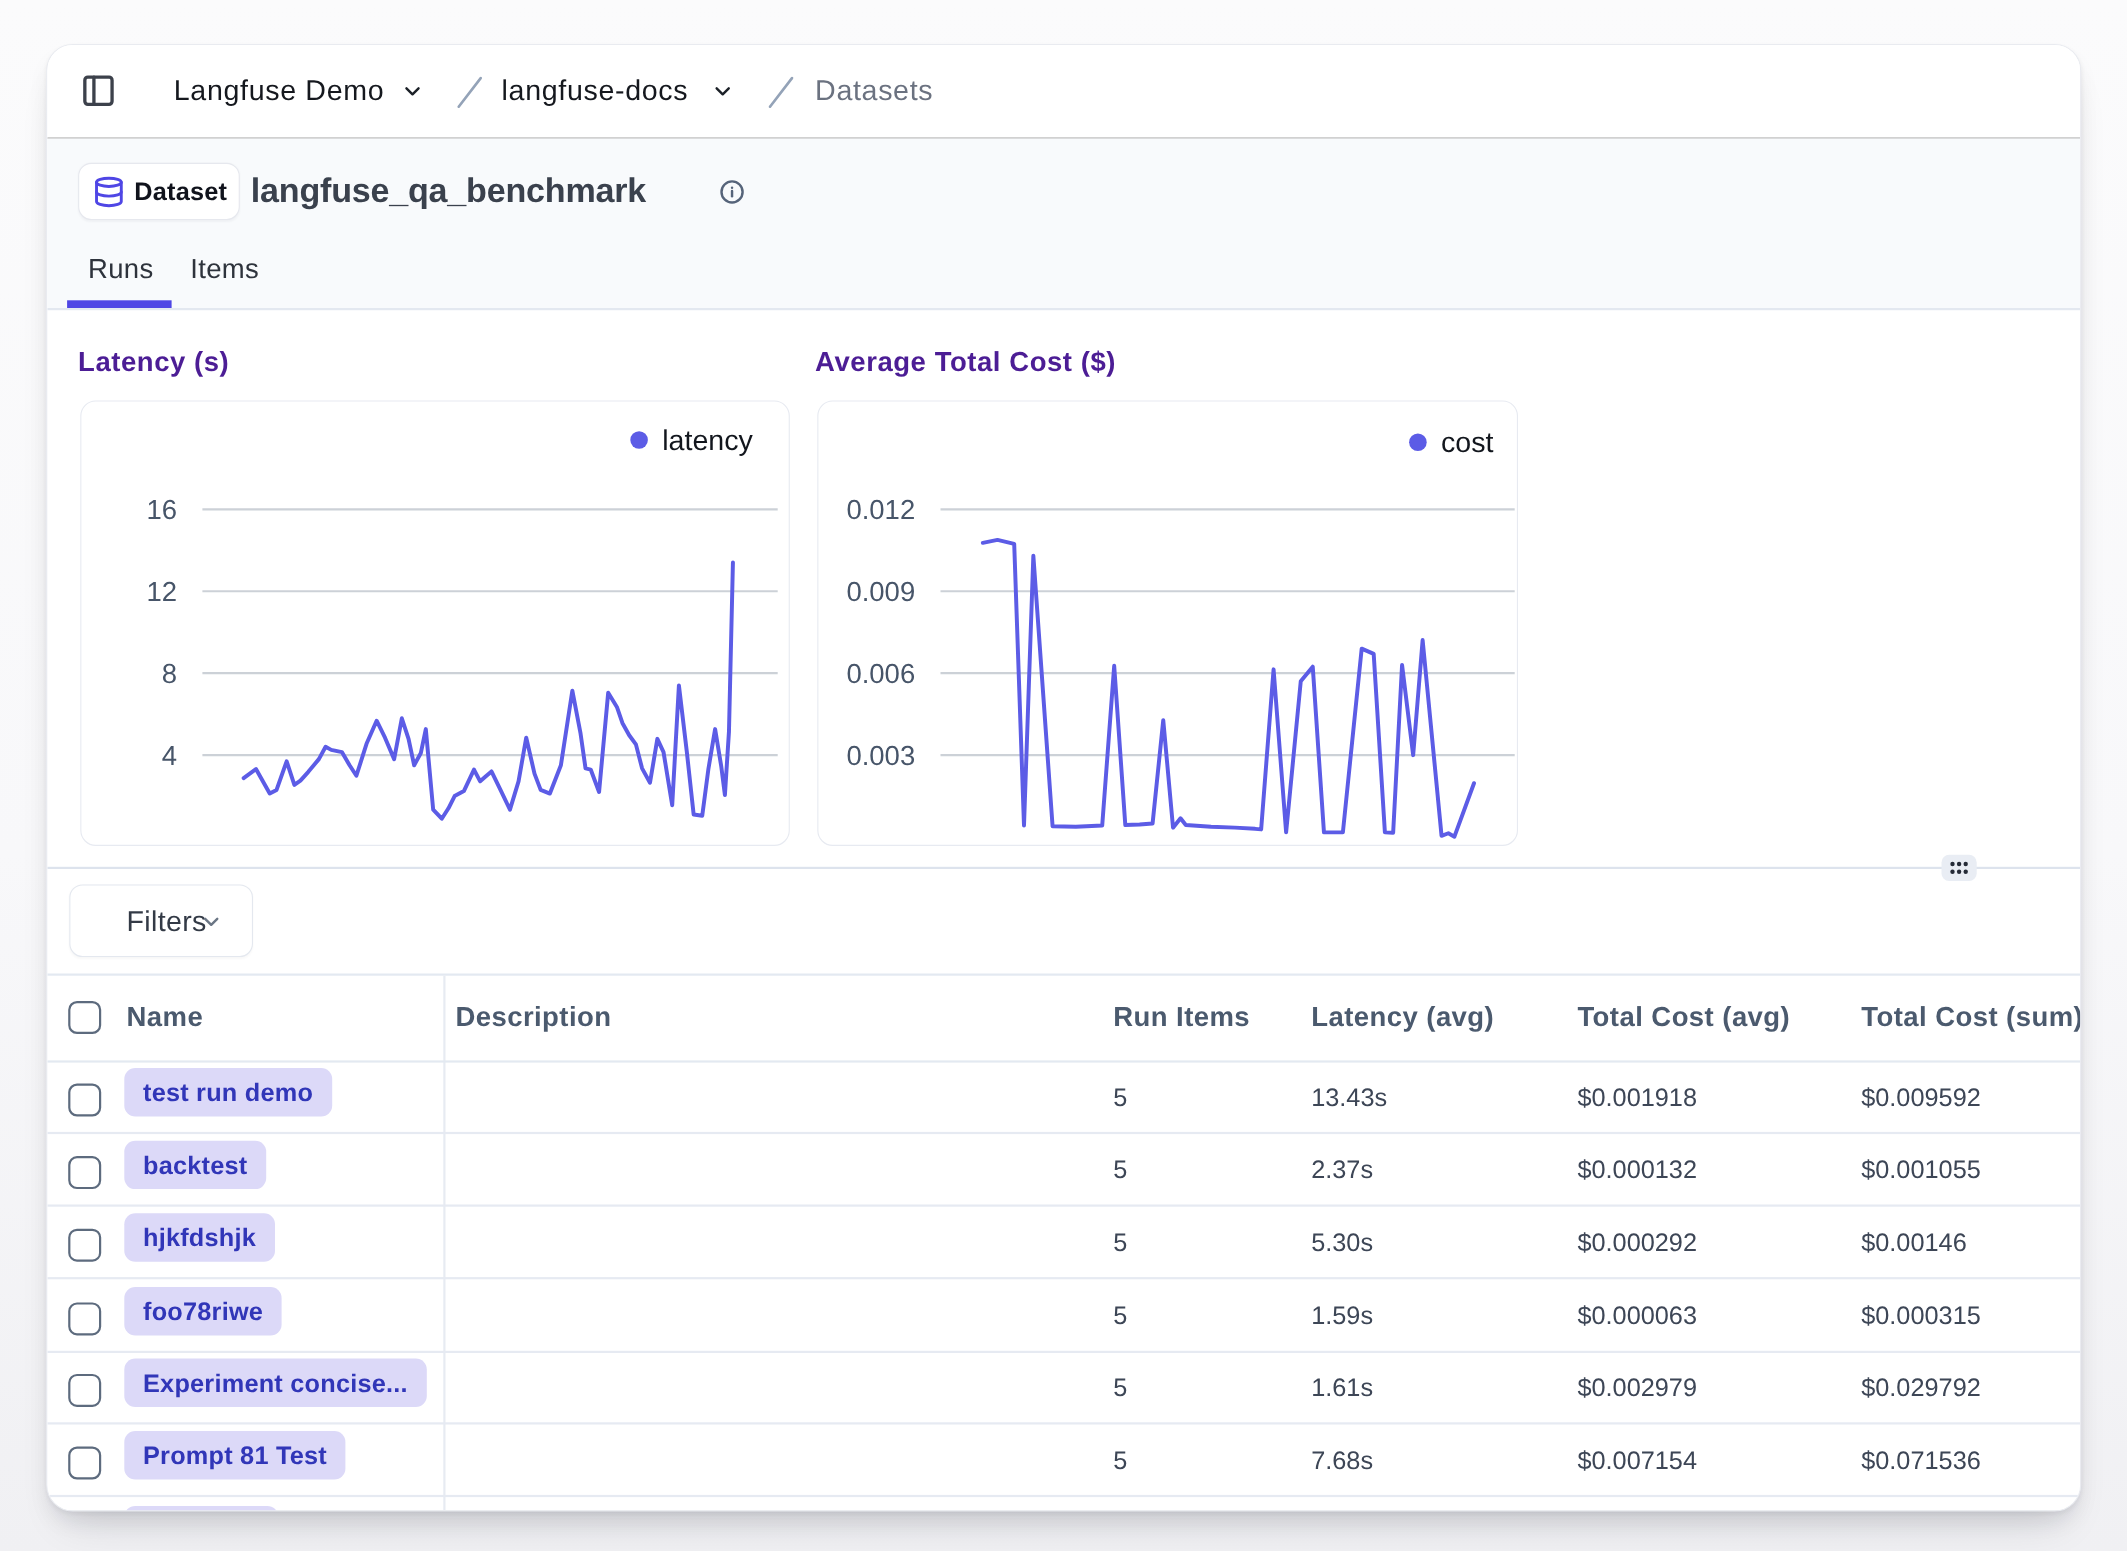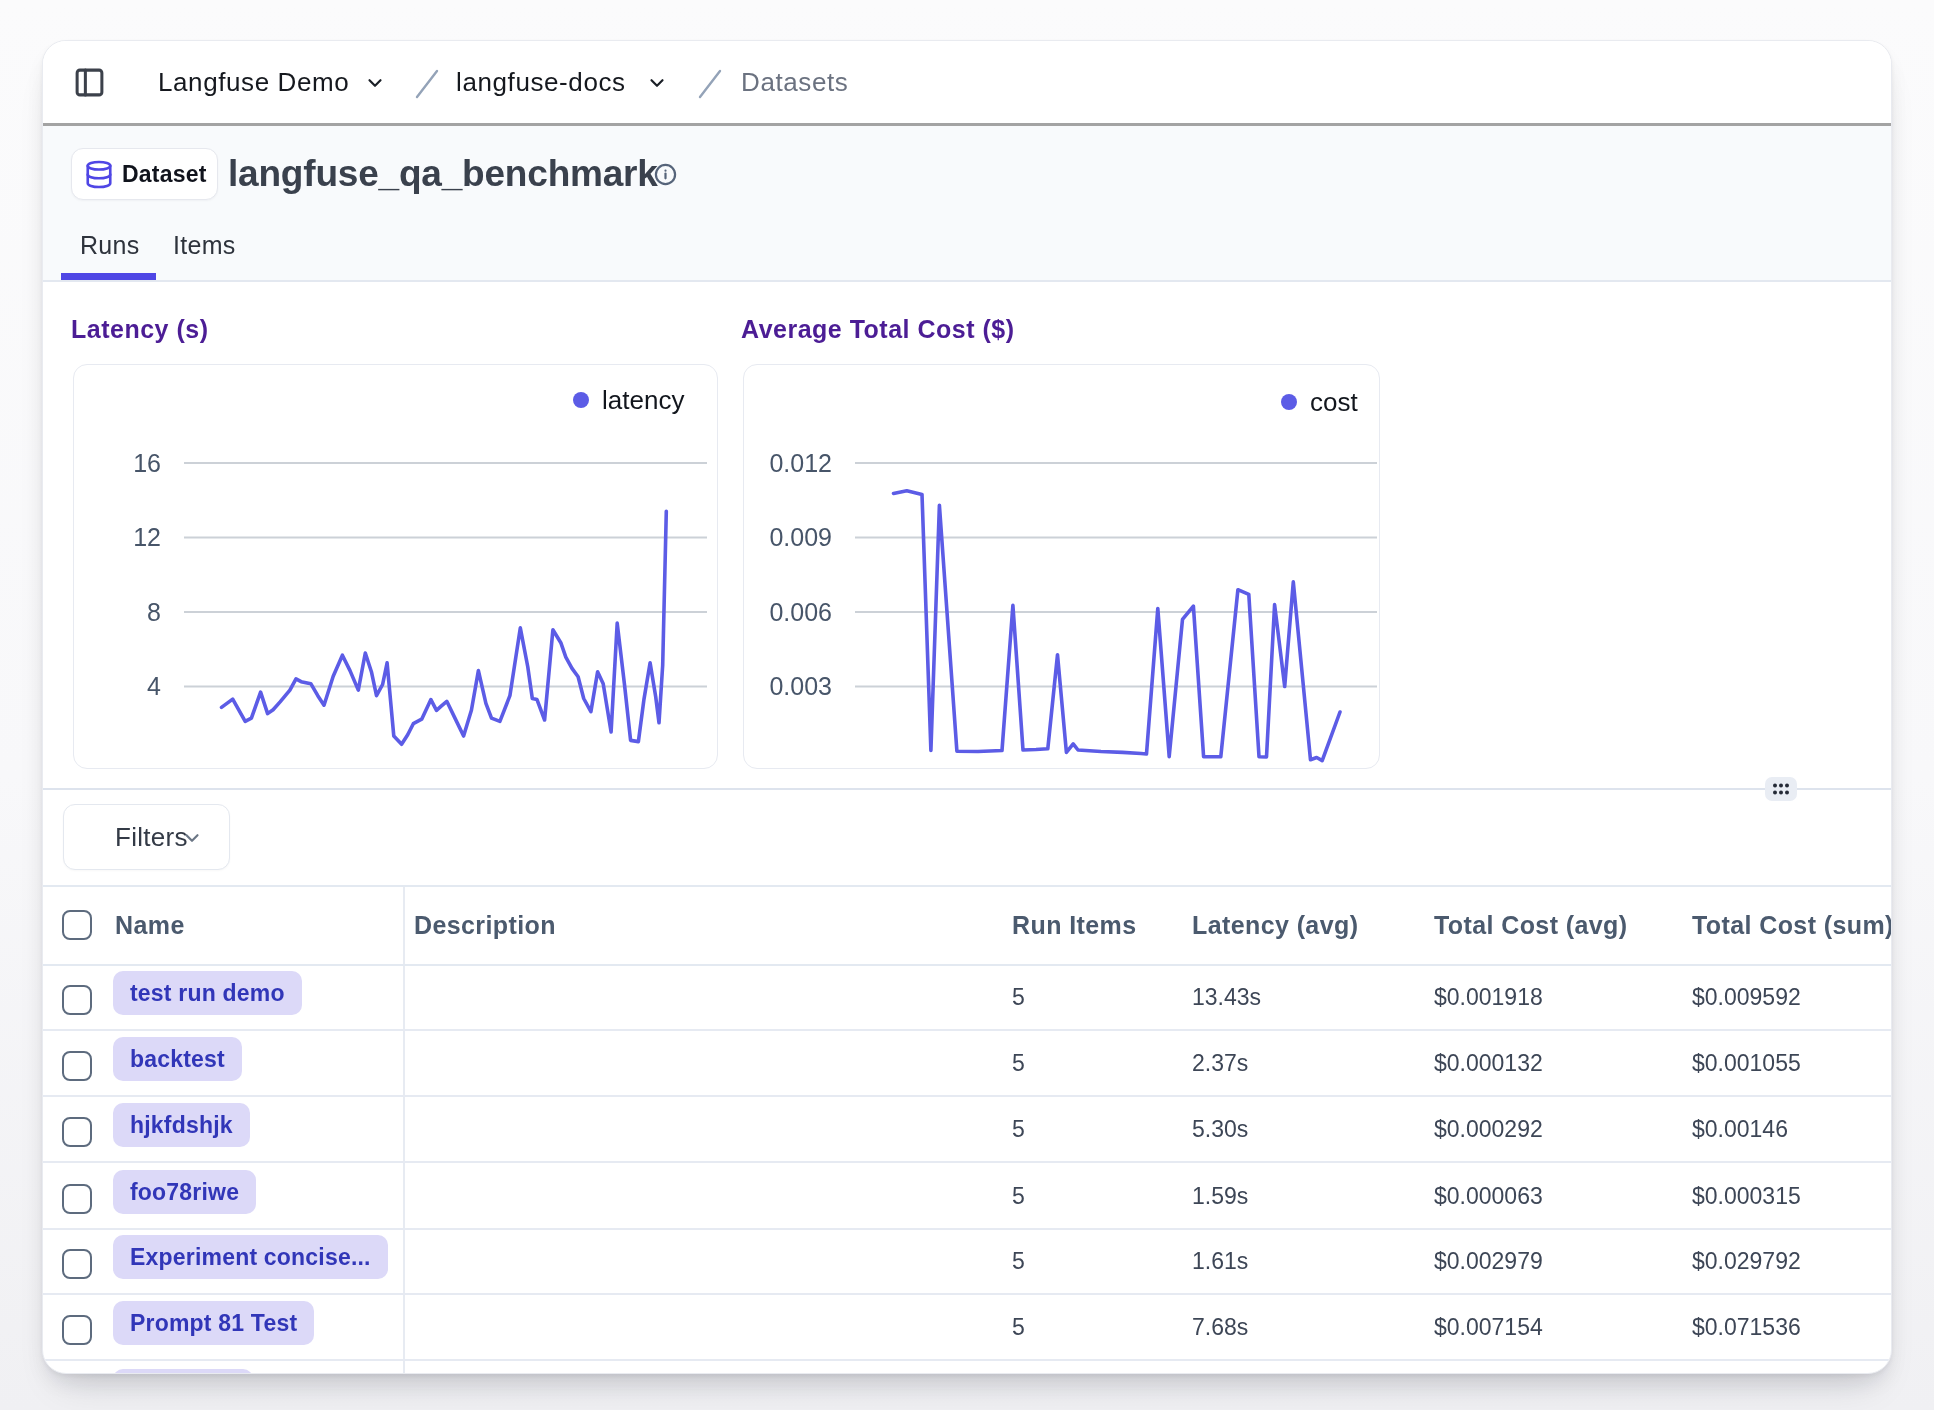--- a/index.html
+++ b/index.html
@@ -5,28 +5,28 @@
 * { margin:0; padding:0; box-sizing:border-box; }
 html,body { width:1934px; height:1410px; background:linear-gradient(180deg,#fbfbfc 0%,#f8f8fa 55%,#f0f0f3 100%); font-family:"Liberation Sans", sans-serif; overflow:hidden; }
 #card {
   position:absolute; left:42px; top:40px; width:1850px; height:1334px;
   background:#fff; border:1px solid #e9ebf0; border-radius:24px;
   box-shadow:0 2px 4px rgba(16,24,40,.05), 0 12px 22px -6px rgba(16,24,40,.10), 0 24px 40px -18px rgba(16,24,40,.16);
   overflow:hidden;
 }
 .abs { position:absolute; }
 
-#nav { position:absolute; left:0; top:0; width:100%; height:85px; background:#fff; border-bottom:3px solid #a3a3a3; }
+#nav { position:absolute; left:0; top:0; width:100%; height:85px; background:#fff; border-bottom:1px solid #a3a3a3; }
 .crumb { position:absolute; top:0; height:83px; line-height:83px; font-size:26px; letter-spacing:0.6px; color:#15181e; font-weight:500; white-space:nowrap; }
 .crumb.gray { color:#6b7280; font-weight:400; }
 
 #band { position:absolute; left:0; top:85px; width:100%; height:156px; background:#f8fafc; border-bottom:2px solid #e3e8f0; }
 #dsbadge { position:absolute; left:28px; top:22px; width:147px; height:52px; background:#fff; border:1px solid #e6e8ee; border-radius:12px; box-shadow:0 1px 2px rgba(16,24,40,.04); }
 #dsbadge span { position:absolute; left:50px; top:0; height:50px; line-height:50px; font-size:23px; letter-spacing:0.2px; font-weight:700; color:#10131c; }
-#title { position:absolute; left:185px; top:10px; height:76px; line-height:76px; font-size:37px; font-weight:700; color:#3a414d; letter-spacing:-0.2px; }
+#title { position:absolute; left:185px; top:10px; height:76px; line-height:76px; font-size:31px; font-weight:700; color:#3a414d; letter-spacing:-0.2px; }
 .tab { position:absolute; font-size:25px; letter-spacing:0.3px; color:#2e333c; font-weight:500; }
 #underline { position:absolute; left:18px; top:147px; width:95px; height:7px; background:#4f46e5; }
 
 .charttitle { position:absolute; font-size:25px; letter-spacing:0.5px; font-weight:700; color:#4c1d95; }
 .chartcard { position:absolute; top:323px; height:405px; border:1px solid #e7eaf1; border-radius:14px; background:#fff; }
 
 #divider { position:absolute; left:0; top:747px; width:100%; height:2px; background:#dde3ed; }
 #handle { position:absolute; left:1722px; top:736px; width:32px; height:24px; background:#e9edf4; border-radius:7px; }
 
 #filters { position:absolute; left:20px; top:763px; width:167px; height:66px; background:#fff; border:1px solid #e4e8ef; border-radius:12px; box-shadow:0 1px 2px rgba(16,24,40,.03); }

